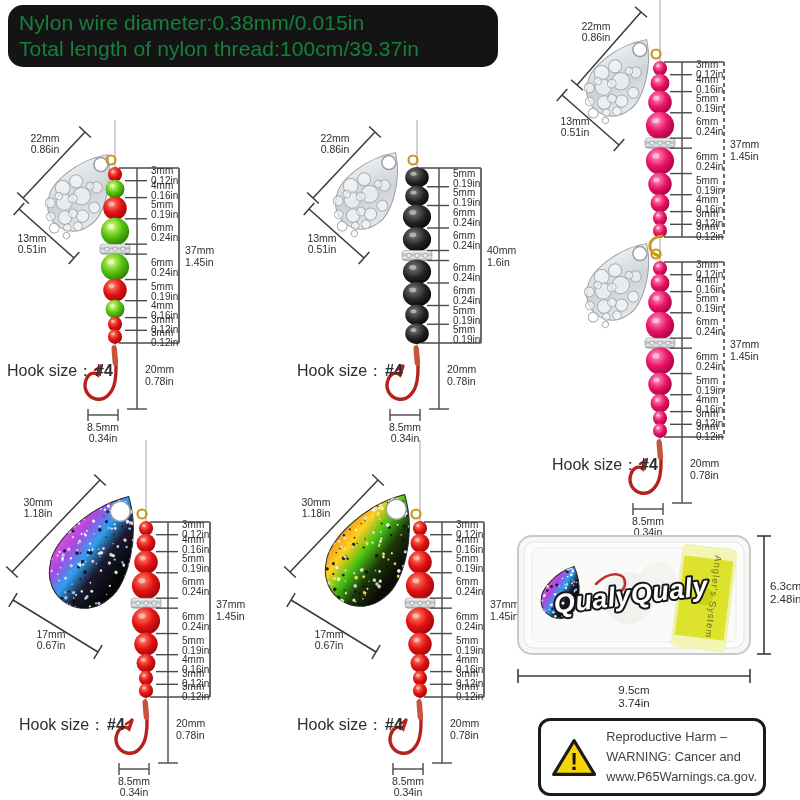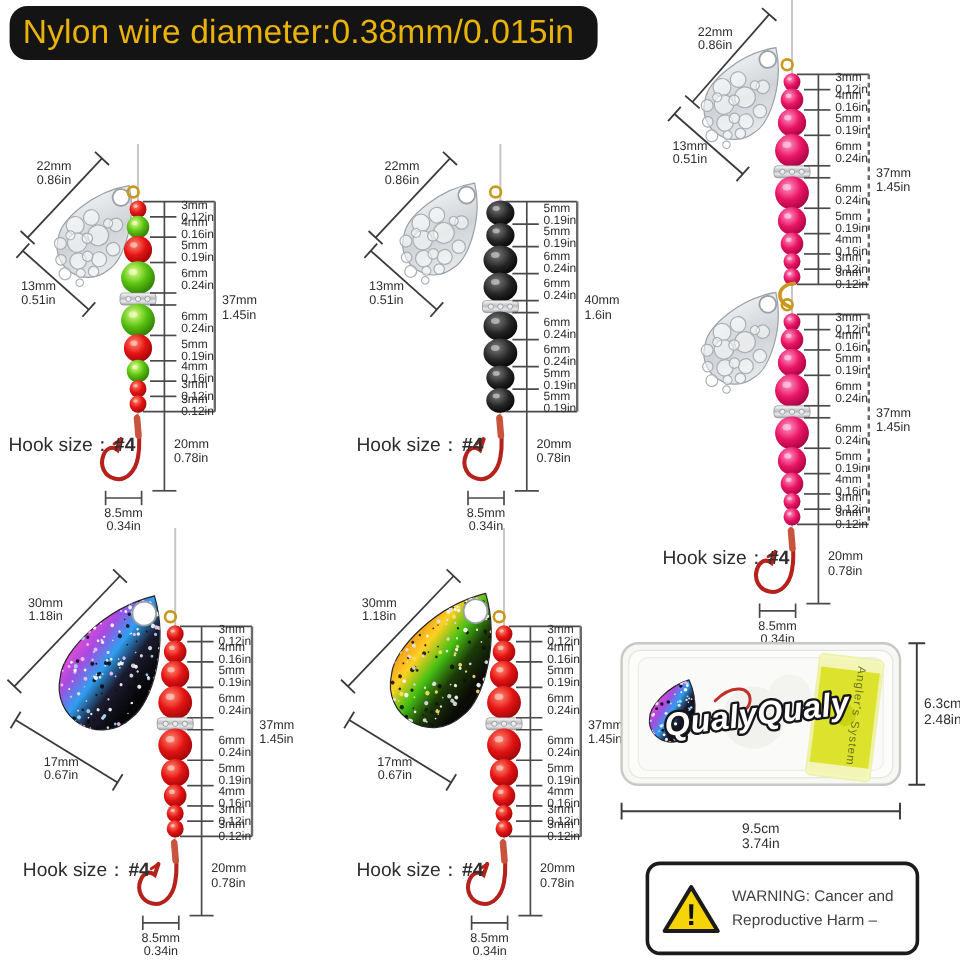--- a/index.html
+++ b/index.html
@@ -1,34 +1,35 @@
 <!DOCTYPE html>
 <html><head>
 <meta charset="utf-8">
 <style>
   html,body{margin:0;padding:0;background:#fff;}
   body{width:800px;height:800px;position:relative;font-family:"Liberation Sans",sans-serif;overflow:hidden;}
   #stage{position:absolute;left:0;top:0;width:800px;height:800px;background:#fff;}
   .info-box{position:absolute;left:8px;top:5px;width:468px;padding:5px 11px;background:#141414;
-    border-radius:15px;color:#eab308;font-size:28px;line-height:1.24;letter-spacing:0.1px;}
+    border-radius:15px;color:#15803d;font-size:21px;line-height:1.24;letter-spacing:0.1px;}
   .unit{position:absolute;}
   svg text{font-family:"Liberation Sans",sans-serif;}
   .pkg{position:absolute;left:508px;top:528px;}
   .warning{position:absolute;left:538px;top:718px;width:228px;height:78px;box-sizing:border-box;
     border:3px solid #1b1b1b;border-radius:12px;background:#fff;display:flex;align-items:center;
     gap:9px;padding:0 6px 0 10px;}
   .warn-lines{font-size:12.8px;line-height:1.55;color:#3f3f3f;font-weight:500;white-space:nowrap;}
 </style>
 </head>
 <body>
 
 <div id="stage">
 
   <div class="info-box">
     <div>Nylon wire diameter:0.38mm/0.015in</div>
+    <div>Total length of nylon thread:100cm/39.37in</div>
   </div>
 
   <div class="unit" style="left: 5px; top: 120px;"><svg width="262" height="346">
         <defs>
           <radialGradient id="u0-red" cx="38%" cy="32%" r="78%">
             <stop offset="0" stop-color="#ff8a70"></stop>
             <stop offset="0.5" stop-color="#e41313"></stop>
             <stop offset="1" stop-color="#8e0408"></stop>
           </radialGradient>
           <radialGradient id="u0-green" cx="38%" cy="32%" r="78%">
@@ -1490,18 +1491,19 @@
     <text x="126" y="166" font-size="11.5" fill="#2e2e2e" text-anchor="middle">9.5cm</text>
     <text x="126" y="179" font-size="11.5" fill="#2e2e2e" text-anchor="middle">3.74in</text>
   </svg>
 
   <div class="warning">
     <svg width="50" height="45" viewBox="0 0 52 46">
       <path d="M26,4 L49,42 L3,42 Z" fill="#f7d408" stroke="#1b1b1b" stroke-width="3.5" stroke-linejoin="round"></path>
       <text x="26" y="37" text-anchor="middle" font-size="26" font-weight="bold" fill="#111">!</text>
     </svg>
     <div class="warn-lines">
+      <div>Reproductive Harm –</div>
       <div>WARNING: Cancer and</div>
-      <div>Reproductive Harm –</div>
+      <div>www.P65Warnings.ca.gov.</div>
     </div>
   </div>
 
 </div>
 
 </body></html>

